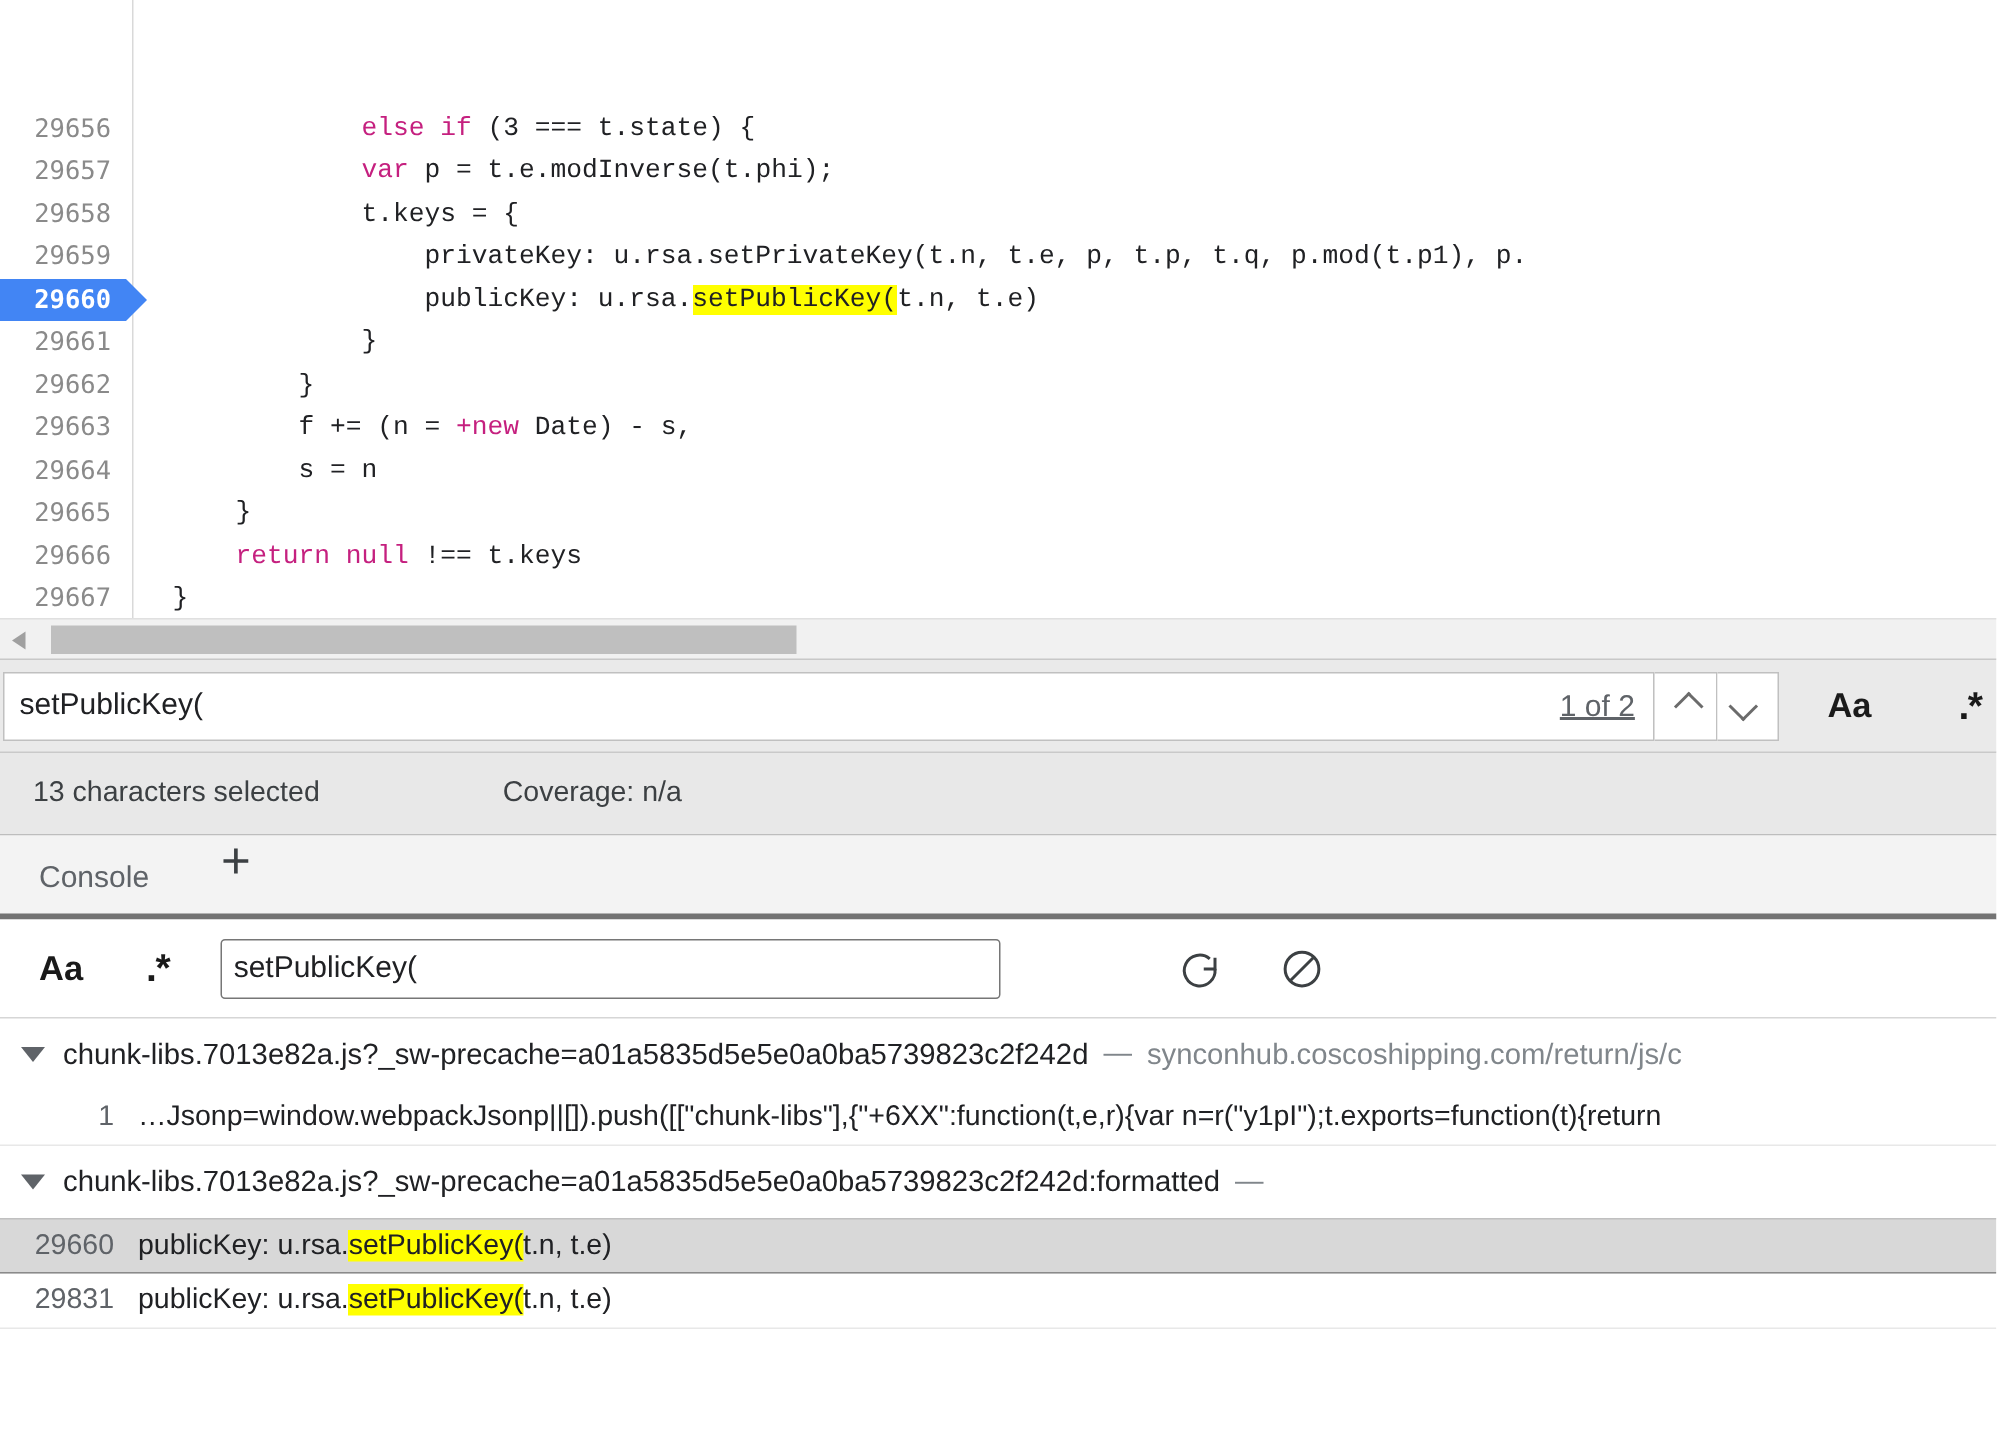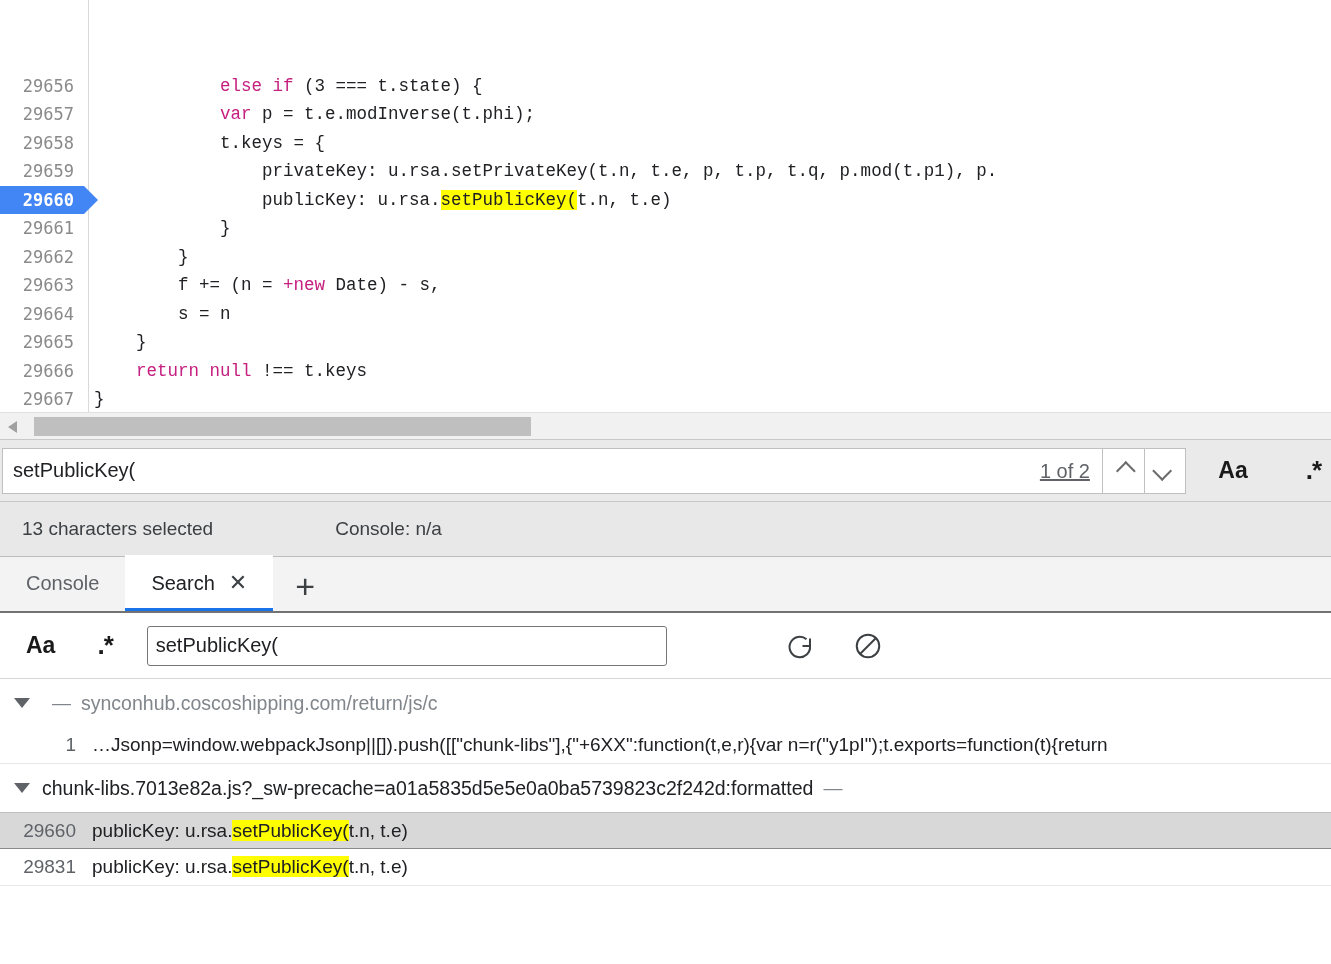--- a/index.html
+++ b/index.html
@@ -26,20 +26,21 @@
     font-family: "DejaVu Sans Mono", "Liberation Mono", monospace;
     font-size: 17.5px;
     line-height: 28.5px;
     white-space: pre;
   }
   .code-line {
     position: relative;
     height: 28.5px;
     display: flex;
     align-items: flex-start;
+    gap: 21px;
   }
   .ln {
     width: 84px;
     min-width: 84px;
     text-align: right;
     padding-right: 10px;
     color: #8a8a8a;
     font-size: 17px;
     font-family: "DejaVu Sans Mono", "Liberation Mono", monospace;
     user-select: none;
@@ -187,23 +188,23 @@
     gap: 48px;
   }
   #status-bar .sep { width: 26px; }
 
   
   #drawer-tabs {
     position: relative;
     width: 1331px;
     height: 56px;
     background: #f3f3f3;
-    border-bottom: 2px solid #737373;
-    display: flex;
-    align-items: flex-end;
+    border-bottom: 4px solid #737373;
+    display: flex;
+    align-items: flex-start;
   }
   .dtab {
     height: 56px;
     display: flex;
     align-items: center;
     padding: 0 26px;
     font-size: 20px;
     color: #5f6368;
     cursor: pointer;
     position: relative;
@@ -369,30 +370,26 @@
   </div>
   <div id="find-opts">
     <span class="find-opt">Aa</span>
     <span class="find-opt regex" style="margin-left:38px;">.*</span>
   </div>
 </div>
 
 <div id="status-bar">
   <span>13 characters selected</span>
   <span class="sep"></span>
-  <span>Console: n/a</span>
+  <span>Coverage: n/a</span>
 </div>
 
 <div id="drawer-tabs">
   <div class="dtab">
     <span>Console</span>
-  </div>
-  <div class="dtab active">
-    <span>Search</span>
-    <span class="close-x">✕</span>
   </div>
   <div id="drawer-add">+</div>
 </div>
 
 <div id="search-toolbar">
   <span id="st-aa" class="st-opt">Aa</span>
   <span id="st-regex" class="st-opt">.*</span>
   <div id="search-field">
     <input type="text" id="search-input" placeholder="Search" value="setPublicKey(" style="">
   </div>
@@ -406,20 +403,21 @@
     <svg width="30" height="30" viewBox="0 0 24 24" fill="none" stroke="#3c4043" stroke-width="1.6">
       <circle cx="12" cy="12" r="9"></circle>
       <line x1="5.6" y1="18.4" x2="18.4" y2="5.6"></line>
     </svg>
   </div>
 </div>
 
 <div id="results">
     <div class="result-group-header">
       <span class="tri"></span>
+      <span class="rg-name">chunk-libs.7013e82a.js?_sw-precache=a01a5835d5e5e0a0ba5739823c2f242d</span>
       <span class="rg-dash">—</span>
       <span class="rg-url">synconhub.coscoshipping.com/return/js/c</span>
     </div>
     <div class="result-row">
       <span class="rr-line">1</span>
       <span class="rr-text"><span>…Jsonp=window.webpackJsonp||[]).push([["chunk-libs"],{"+6XX":function(t,e,r){var n=r("y1pI");t.exports=function(t){return</span></span>
     </div>
     <div class="result-group-header">
       <span class="tri"></span>
       <span class="rg-name">chunk-libs.7013e82a.js?_sw-precache=a01a5835d5e5e0a0ba5739823c2f242d:formatted</span>

